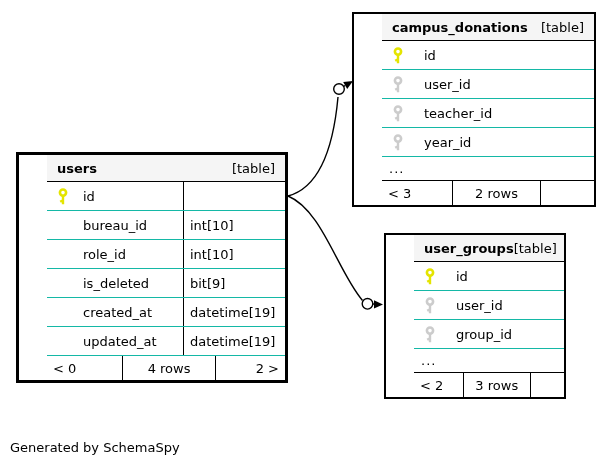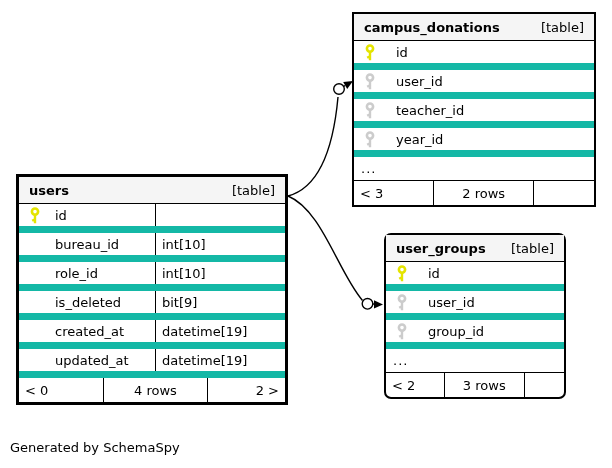--- a/index.html
+++ b/index.html
@@ -14,35 +14,36 @@
   }
   #edges {
     position: absolute; left: 0; top: 0; z-index: 1;
   }
   .tbl {
     position: absolute;
     background: #ffffff;
     border: 2px solid #000000;
     z-index: 2;
     box-sizing: border-box;
-  }
-  .tbl.users { border-width: 3px; margin-top: 22px; }
+    padding-left: 28px;
+  }
+  .tbl.users { border-width: 3px; }
   .thead {
     display: flex; justify-content: space-between; align-items: center;
     background: #f5f5f5;
     border-bottom: 1px solid #000000;
     height: 27px; box-sizing: border-box;
     padding: 0 10px;
   }
   .tname { font-weight: bold; }
   .ttag { font-weight: normal; }
   .trow {
     display: flex; align-items: stretch;
     height: 29px; box-sizing: border-box;
-    border-bottom: 7px solid #14b8a6;
+    border-bottom: 1px solid #14b8a6;
     text-align: center;
   }
   .namecell {
     display: flex; align-items: center;
     padding-left: 10px; box-sizing: border-box;
     flex: 1;
   }
   .users .namecell { flex: none; width: 137px; border-right: 1px solid #000000; }
   .typecell {
     display: flex; align-items: center;
@@ -58,21 +59,21 @@
     border-bottom: 1px solid #000000;
     letter-spacing: 1px;
   }
   .tfoot { display: flex; height: 24px; box-sizing: border-box; }
   .fcell { display: flex; align-items: center; box-sizing: border-box; }
   .fcell.l { padding-left: 6px; border-right: 1px solid #000000; }
   .fcell.c { justify-content: center; border-right: 1px solid #000000; }
   .fcell.r { justify-content: flex-end; padding-right: 6px; flex: 1; }
   .campus { left: 352px; top: 12px;  width: 244px; }
   .users  { left: 16px;  top: 152px; width: 272px; }
-  .groups { left: 384px; top: 233px; width: 182px; border-radius: 7px; }
+  .groups { left: 384px; top: 233px; width: 182px; }
   .campus .fcell.l { width: 33.5%; }
   .campus .fcell.c { width: 41.5%; text-align: right; }
   .users  .fcell.l { width: 32%; }
   .users  .fcell.c { width: 39%; }
   .groups .fcell.l { width: 33%; }
   .groups .fcell.c { width: 45%; }
   .credit {
     position: absolute; left: 10px; top: 440px;
     z-index: 2;
   }

